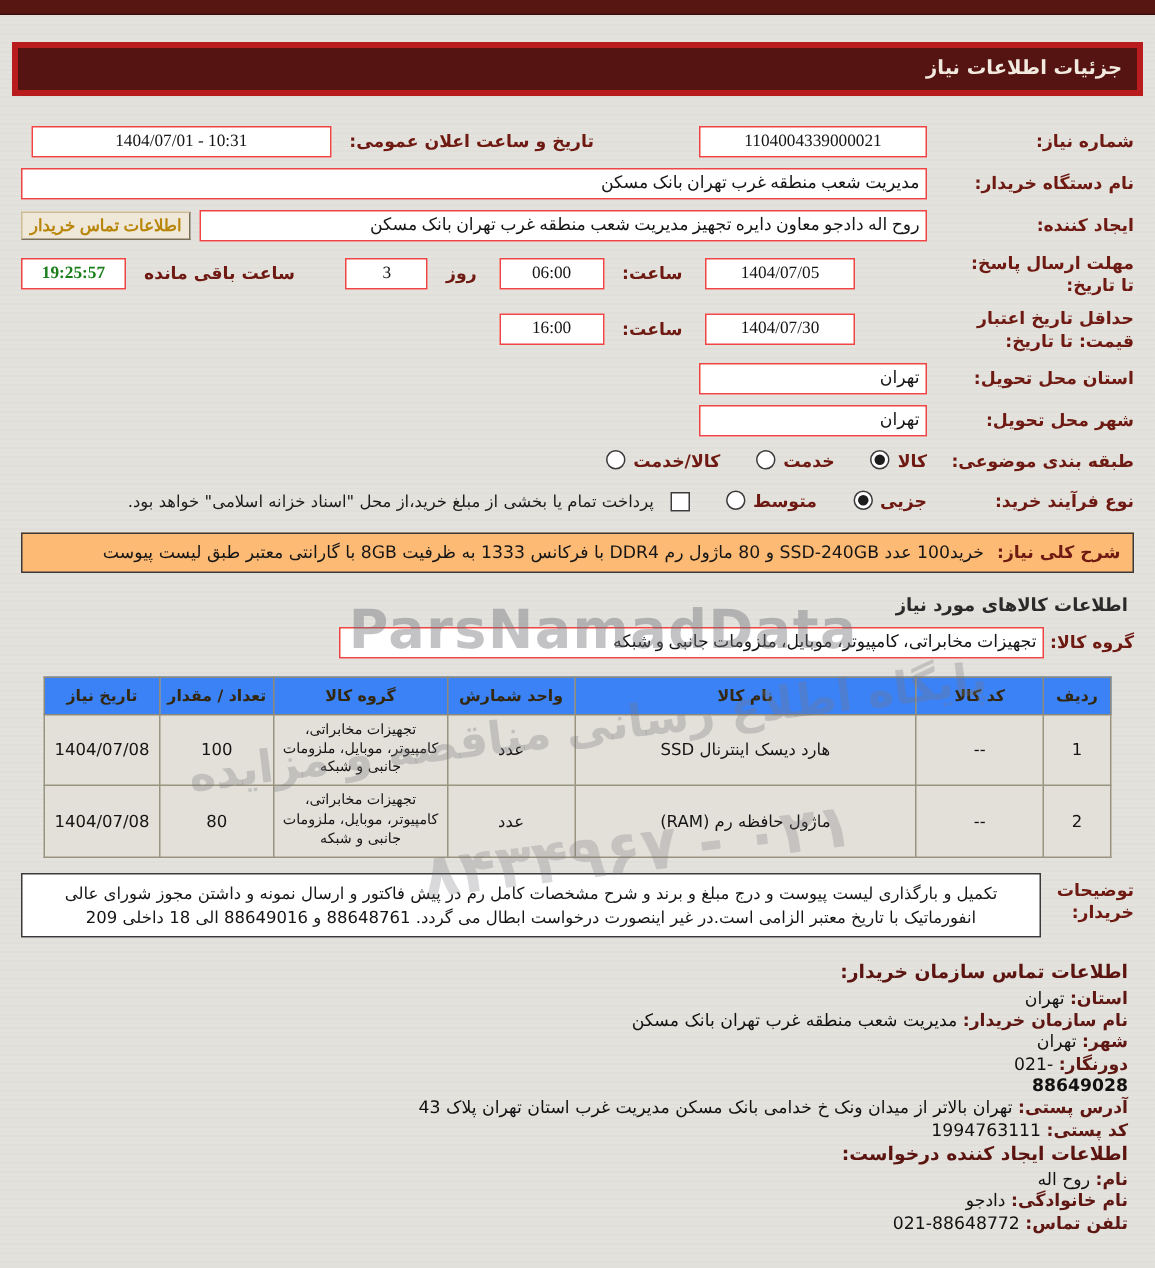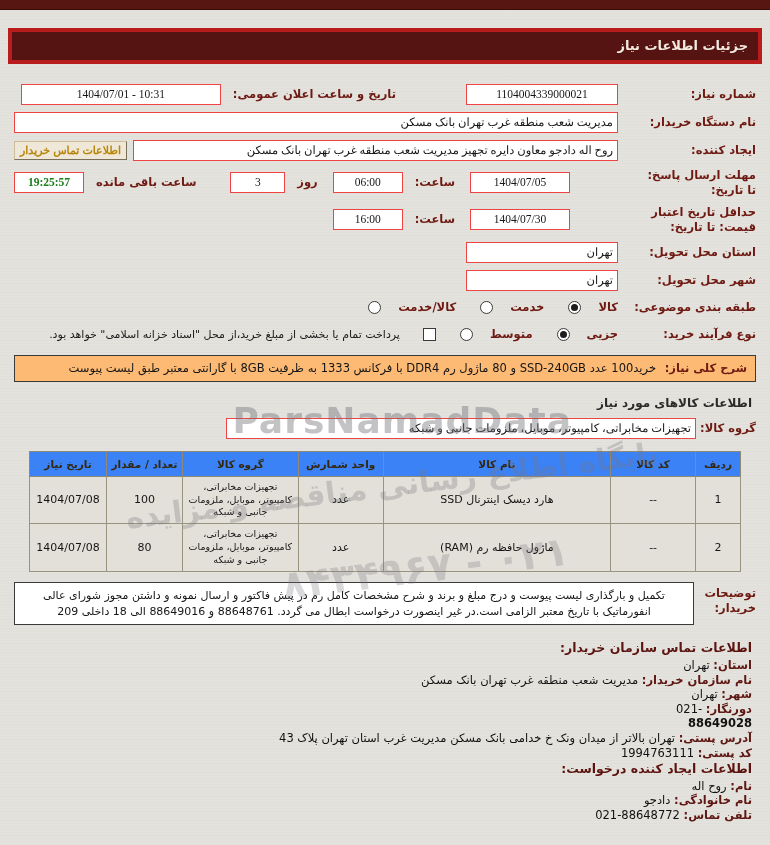--- a/index.html
+++ b/index.html
@@ -32,21 +32,21 @@
   .ctr { text-align:center; }
   .w55{width:55px} .w70{width:70px} .w100{width:100px} .w152{width:152px} .w200{width:200px}
   .grow{flex:1 1 auto}
   .mr12{margin-right:12px} .mr15{margin-right:15px} .mr48{margin-right:48px} .mr70{margin-right:70px}
   .push-left{margin-right:auto}
   .green { color:#1b7e1b; font-weight:bold; }
   .contact-btn {
     color:#b8860b; font-weight:bold; font-size:11px; background:#efe8d8;
     border:1px outset #cdbd96; padding:2px 5px; margin-right:6px; white-space:nowrap; cursor:pointer;
   }
-  .opt { display:inline-flex; align-items:center; gap:17px; margin-left:24px; cursor:pointer; }
+  .opt { display:inline-flex; align-items:flex-start; gap:5px; margin-left:24px; cursor:pointer; }
   .radio { width:13px; height:13px; border:1px solid #3a3a3a; border-radius:50%; background:#fff; display:inline-block; position:relative; flex:0 0 13px; }
   .radio.checked::after { content:""; position:absolute; top:2px; left:2px; width:7px; height:7px; border-radius:50%; background:#1d1d1d; }
   .chk { width:13px; height:13px; border:1px solid #3a3a3a; background:#fff; display:inline-block; flex:0 0 13px; margin-left:6px; }
   .desc-box { border:1px solid #3a3a3a; background:#fdba74; padding:5px 8px; margin:10px 6px 0; font-size:11.5px; }
   .desc-box .lbl { margin-left:5px; }
   .goods-heading { font-weight:bold; color:#2a2a2a; font-size:12px; margin:14px 10px 8px; }
   .group-row { display:flex; align-items:center; margin:0 6px 4px; }
   .group-row .box { width:470px; margin-right:4px; }
   table.goods { border-collapse:collapse; width:712px; margin:12px auto 0; }
   .goods th {

